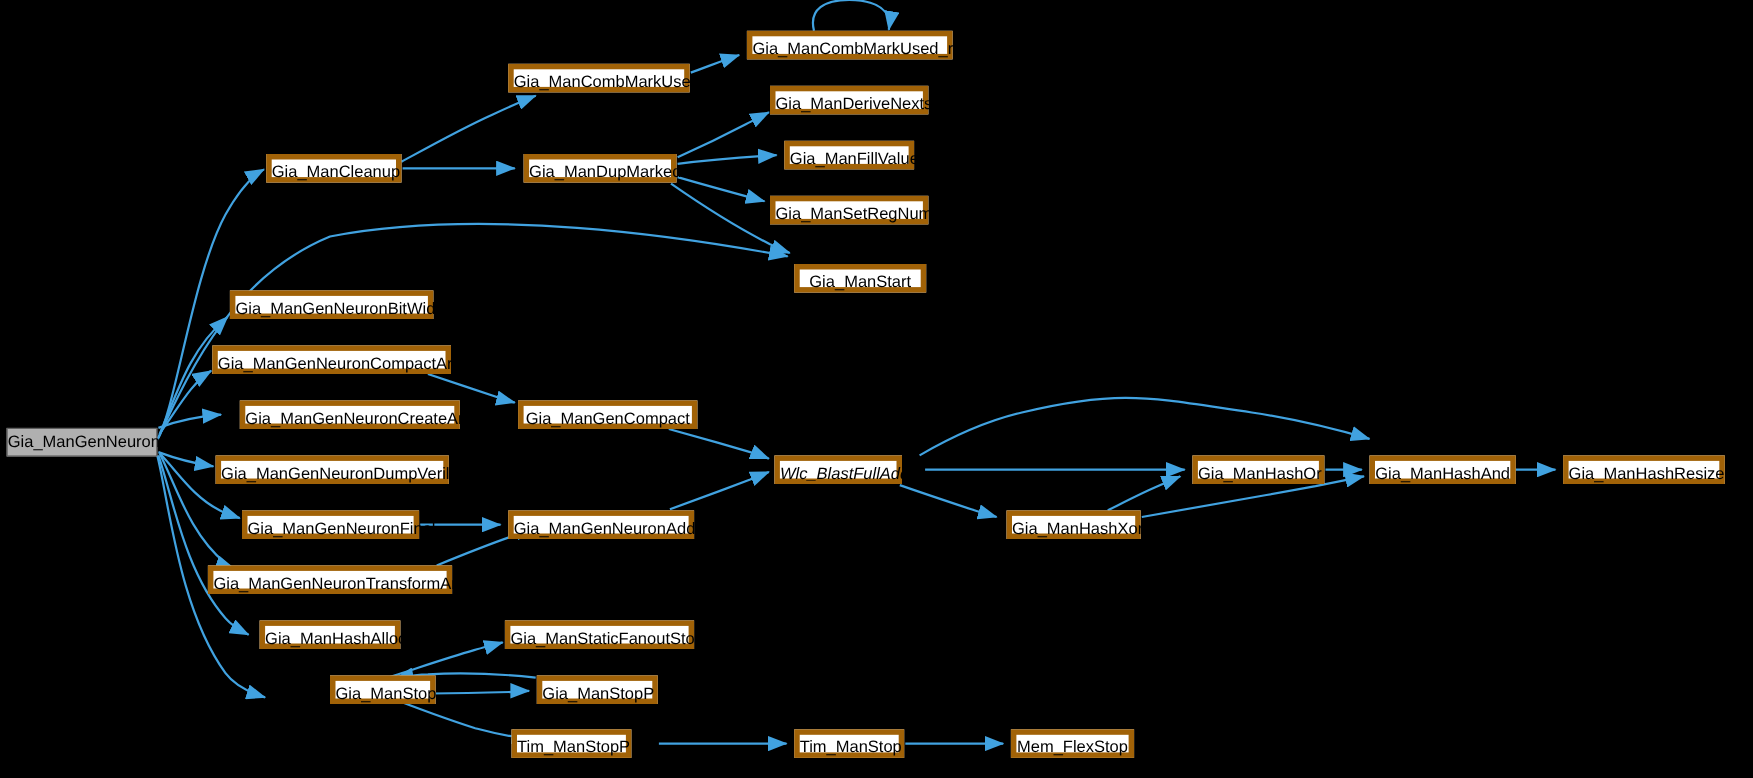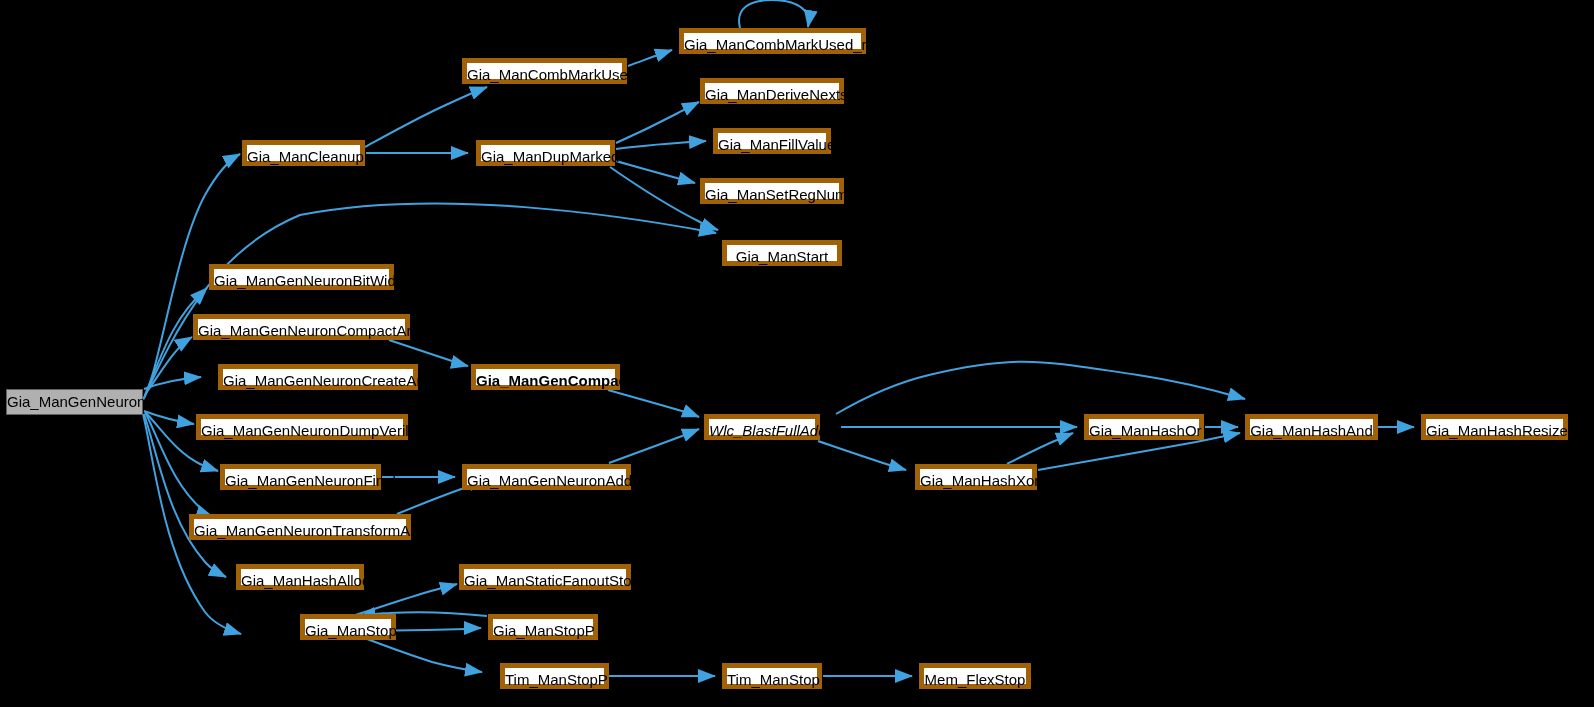--- a/index.html
+++ b/index.html
@@ -105,27 +105,27 @@
       <div class="node" style="left: 700px; top: 178px; width: 144px;">Gia_ManSetRegNum</div>
       <div class="node" style="left: 722px; top: 240px; width: 120px;">Gia_ManStart</div>
       <div class="node" style="left: 209px; top: 264px; width: 185px;">Gia_ManGenNeuronBitWidth</div>
       <div class="node" style="left: 193px; top: 314px; width: 217px;">Gia_ManGenNeuronCompactArgs</div>
       <div class="node" style="left: 218px; top: 364px; width: 200px;">Gia_ManGenNeuronCreateArgs</div>
       <div class="node" style="left: 196px; top: 414px; width: 212px;">Gia_ManGenNeuronDumpVerilog</div>
       <div class="node" style="left: 220px; top: 464px; width: 161px;">Gia_ManGenNeuronFinal</div>
       <div class="node" style="left: 189px; top: 514px; width: 222px;">Gia_ManGenNeuronTransformArgs</div>
       <div class="node" style="left: 236px; top: 564px; width: 128px;">Gia_ManHashAlloc</div>
       <div class="node" style="left: 252px; top: 614px; width: 96px; margin-left: 48px;">Gia_ManStop</div>
-      <div class="node" style="left: 471px; top: 364px; width: 149px; font-weight: bold;">Gia_ManGenCompact</div>
+      <div class="node" style="left: 471px; top: 364px; width: 163px;">Gia_ManGenCompact</div>
       <div class="node" style="left: 462px; top: 464px; width: 169px;">Gia_ManGenNeuronAdder</div>
       <div class="node" style="left: 704px; top: 414px; width: 116px; font-style: italic;">Wlc_BlastFullAdder</div>
       <div class="node" style="left: 1084px; top: 414px; width: 120px;">Gia_ManHashOr</div>
       <div class="node" style="left: 915px; top: 464px; width: 122px;">Gia_ManHashXor</div>
       <div class="node" style="left: 1245px; top: 414px; width: 133px;">Gia_ManHashAnd</div>
       <div class="node" style="left: 1421px; top: 414px; width: 147px;">Gia_ManHashResize</div>
       <div class="node" style="left: 459px; top: 564px; width: 172px;">Gia_ManStaticFanoutStop</div>
       <div class="node" style="left: 488px; top: 614px; width: 110px;">Gia_ManStopP</div>
-      <div class="node" style="left: 500px; top: 663px; width: 109px;">Tim_ManStopP</div>
+      <div class="node" style="left: 465px; top: 663px; width: 109px;">Tim_ManStopP</div>
       <div class="node" style="left: 722px; top: 663px; width: 100px;">Tim_ManStop</div>
       <div class="node" style="left: 919px; top: 663px; width: 112px;">Mem_FlexStop</div>
     </div>
 
 </div>
 
 </body></html>

